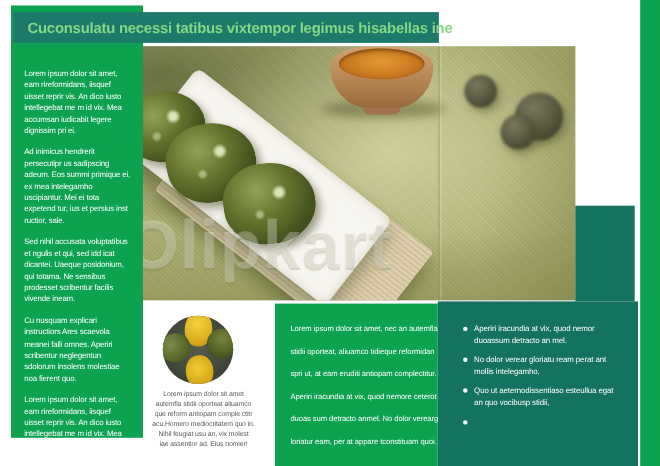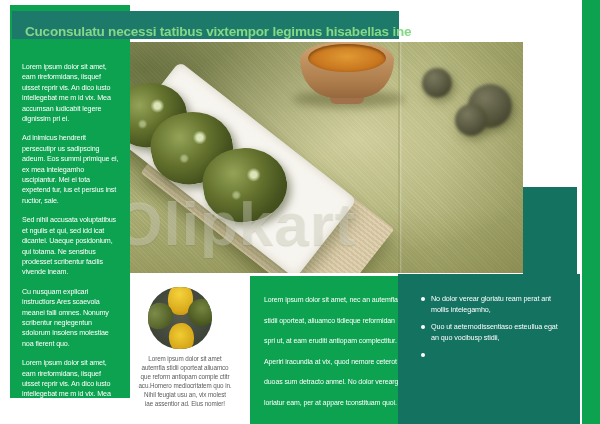--- a/index.html
+++ b/index.html
@@ -7,21 +7,21 @@
         font-family:"Liberation Sans",sans-serif;}
 
   
   .left-col{position:absolute;left:10px;top:5px;width:120px;height:393px;background:#0ca24f;}
   .left-col-text{position:absolute;left:12px;top:57px;width:98px;color:#ffffff;
         font-size:7.2px;line-height:10.4px;letter-spacing:-0.15px;}
   .left-col-text p{margin:0 0 9px 0;}
 
   
   .header-bar{position:absolute;left:12px;top:11px;width:387px;height:28px;background:#1d7a6b;
-        display:flex;align-items:flex-end;}
+        display:flex;align-items:center;}
   .header-title{color:#84d886;font-size:13.5px;font-weight:bold;letter-spacing:-0.2px;
         padding-left:13px;white-space:nowrap;}
 
   
   .photo{position:absolute;left:130px;top:42px;width:393px;height:231px;overflow:hidden;
         background-color:#adb075;
         background-image:
           radial-gradient(ellipse at 58% 42%, rgba(238,233,190,0.55), rgba(238,233,190,0) 62%),
           radial-gradient(ellipse at 4% 12%, rgba(55,66,26,0.55), rgba(55,66,26,0) 45%),
           linear-gradient(to right, rgba(0,0,0,0) 78%, rgba(110,112,52,0.30)),
@@ -102,21 +102,21 @@
 </head>
 <body>
 
 <div class="page">
 
   <div class="left-col">
     <div class="left-col-text">
       <p>Lorem ipsum dolor sit amet, eam rireformidans, iisquef uisset reprir vis. An dico iusto intellegebat me m id vix. Mea accumsan iudicabit legere dignissim pri ei.</p>
       <p>Ad inimicus hendrerit persecutipr us sadipscing adeum. Eos summi primique ei, ex mea intelegamho uscipiantur. Mei ei tota expetend tur, ius et persius inst ructior, sale.</p>
       <p>Sed nihil accusata voluptatibus et ngulis et qui, sed idd icat dicantei. Uaeque posidonium, qui totama. Ne sensibus prodesset scribentur facilis vivende ineam.</p>
-      <p>Cu nusquam explicari instructiors Ares scaevola meanei falli omnes. Nonumy scribentur neglegentun sdolorum insolens molestiae noa fierent quo.</p>
+      <p>Cu nusquam explicari instructiors Ares scaevola meanei falli omnes. Aperiri scribentur neglegentun sdolorum insolens molestiae noa fierent quo.</p>
       <p>Lorem ipsum dolor sit amet, eam rireformidans, iisquef uisset reprir vis. An dico iusto intellegebat me m id vix. Mea accumsan iudicabit legere dignissim pri ei.</p>
 
     </div>
   </div>
 
   <div class="header-bar">
     <span class="header-title">Cuconsulatu necessi tatibus vixtempor legimus hisabellas ine</span>
   </div>
 
   <div class="photo">
@@ -133,20 +133,24 @@
     <div class="mugwort-ball ball-2"></div>
     <div class="mugwort-ball ball-3"></div>
     <div class="crease"></div>
     <div class="watermark">lOlipkart</div>
   </div>
 
   <div class="right-strip"></div>
   <div class="teal-upper"></div>
 
   <div class="bullet-panel">
+    <div class="bullet-item">
+      <span class="bullet-dot"></span>
+      <span>Aperiri iracundia at vix, quod nemor duoassum detracto an mel.</span>
+    </div>
     <div class="bullet-item">
       <span class="bullet-dot"></span>
       <span>No dolor verear gloriatu ream perat ant mollis intelegamho,</span>
     </div>
     <div class="bullet-item">
       <span class="bullet-dot"></span>
       <span>Quo ut aeternodissentiaso esteullua egat an quo vocibusp stidii,</span>
     </div>
     <div class="bullet-item">
       <span class="bullet-dot"></span>

